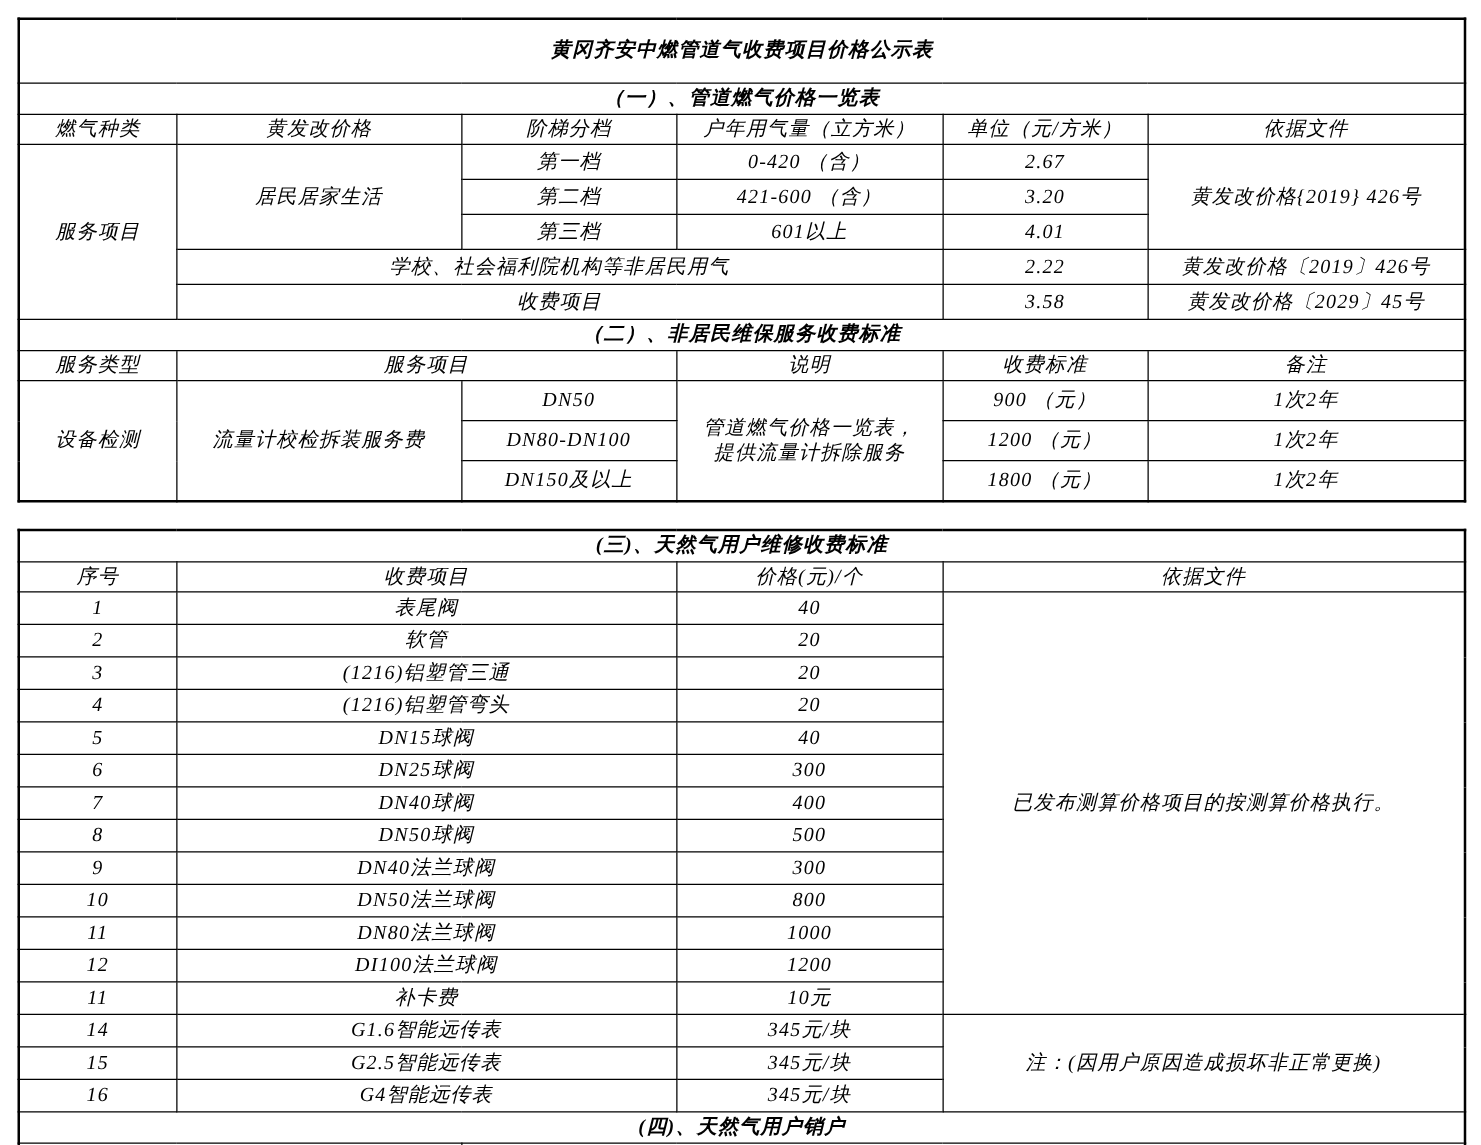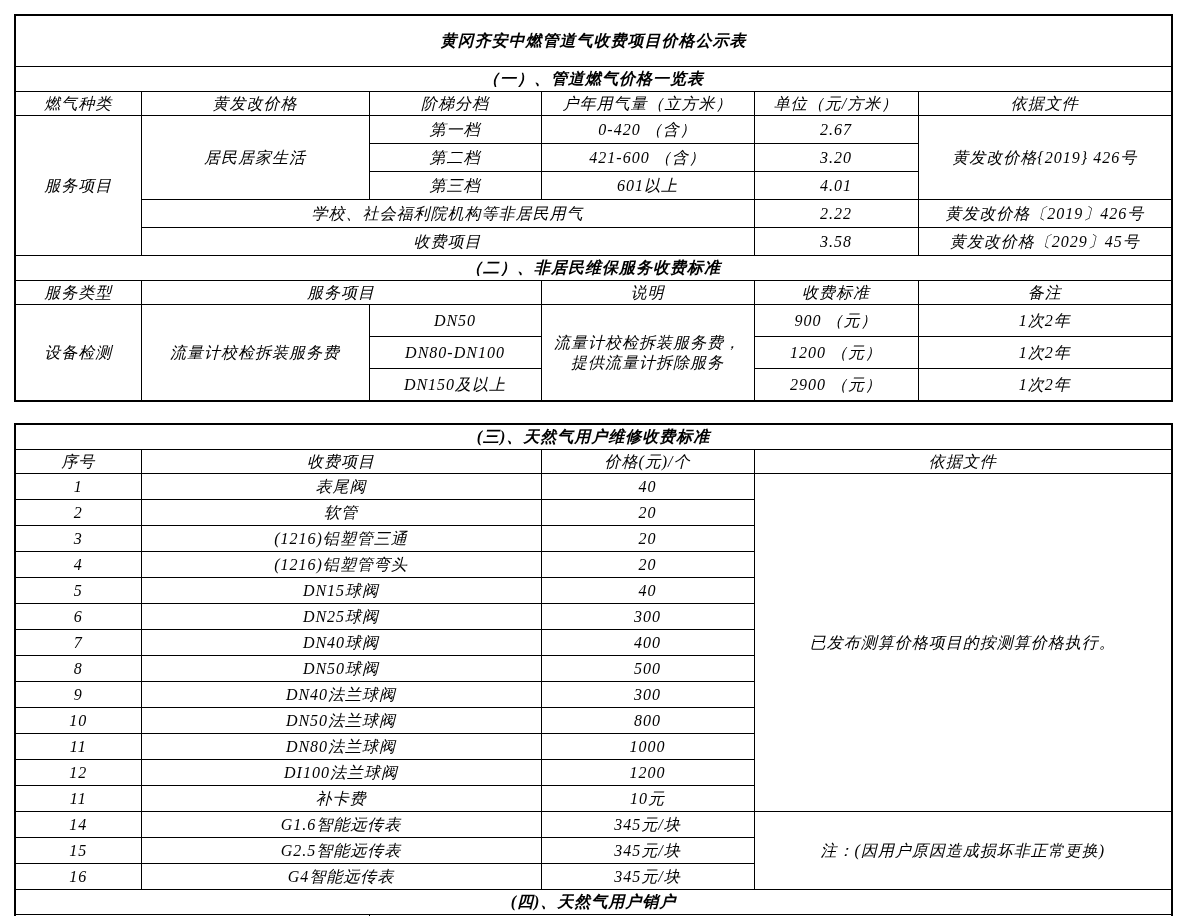--- a/index.html
+++ b/index.html
@@ -120,34 +120,34 @@
       <td colspan="2">服务项目</td>
       <td>说明</td>
       <td>收费标准</td>
       <td>备注</td>
     </tr>
     <tr class="r30">
       <td rowspan="3">设备检测</td>
       <td rowspan="3">流量计校检拆装服务费</td>
       <td class="left">DN50</td>
       <td rowspan="3" class="wrap">
-        <span class="note-line">流量计校检拆装服务费，</span>
+        <span class="note-line">管道燃气价格一览表，</span>
         <span class="note-line">提供流量计拆除服务</span>
       </td>
       <td>900 （元）</td>
       <td>1次2年</td>
     </tr>
     <tr class="r30">
       <td class="left">DN80-DN100</td>
       <td>1200 （元）</td>
       <td>1次2年</td>
     </tr>
     <tr class="r30">
       <td class="left">DN150及以上</td>
-      <td>2900 （元）</td>
+      <td>1800 （元）</td>
       <td>1次2年</td>
     </tr>
   </tbody>
     </table>
 
   <div class="gap"></div>
 
   <table class="sheet">
     <colgroup>
       <col style="width:126px">

